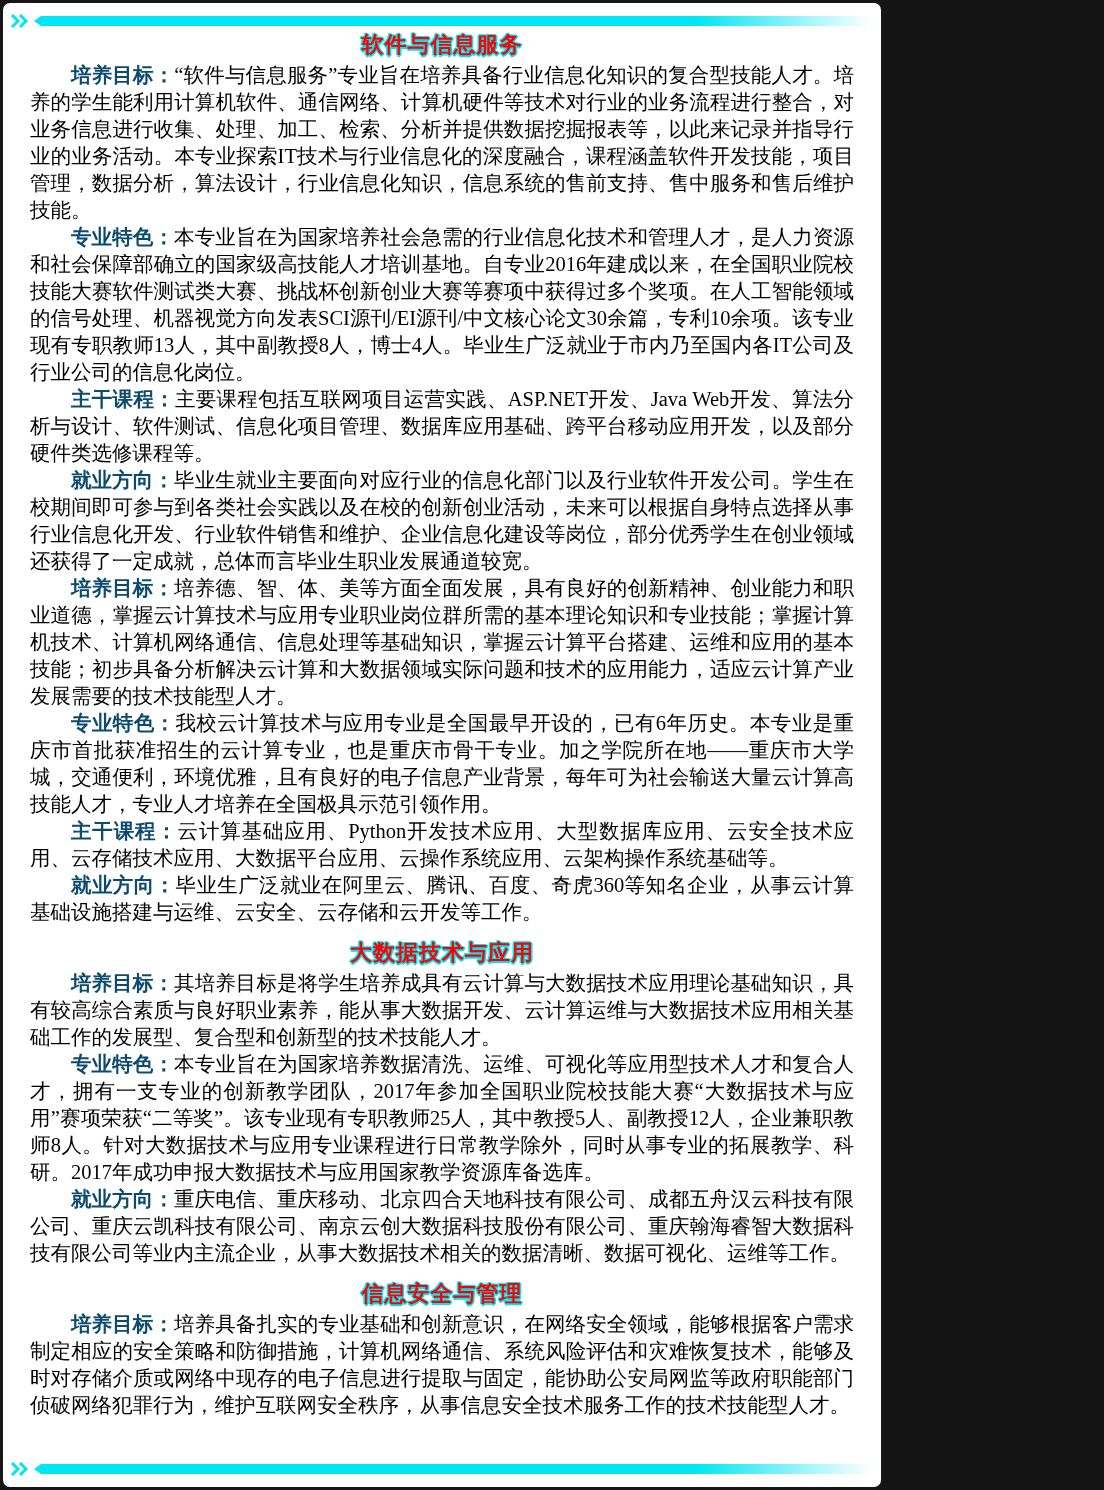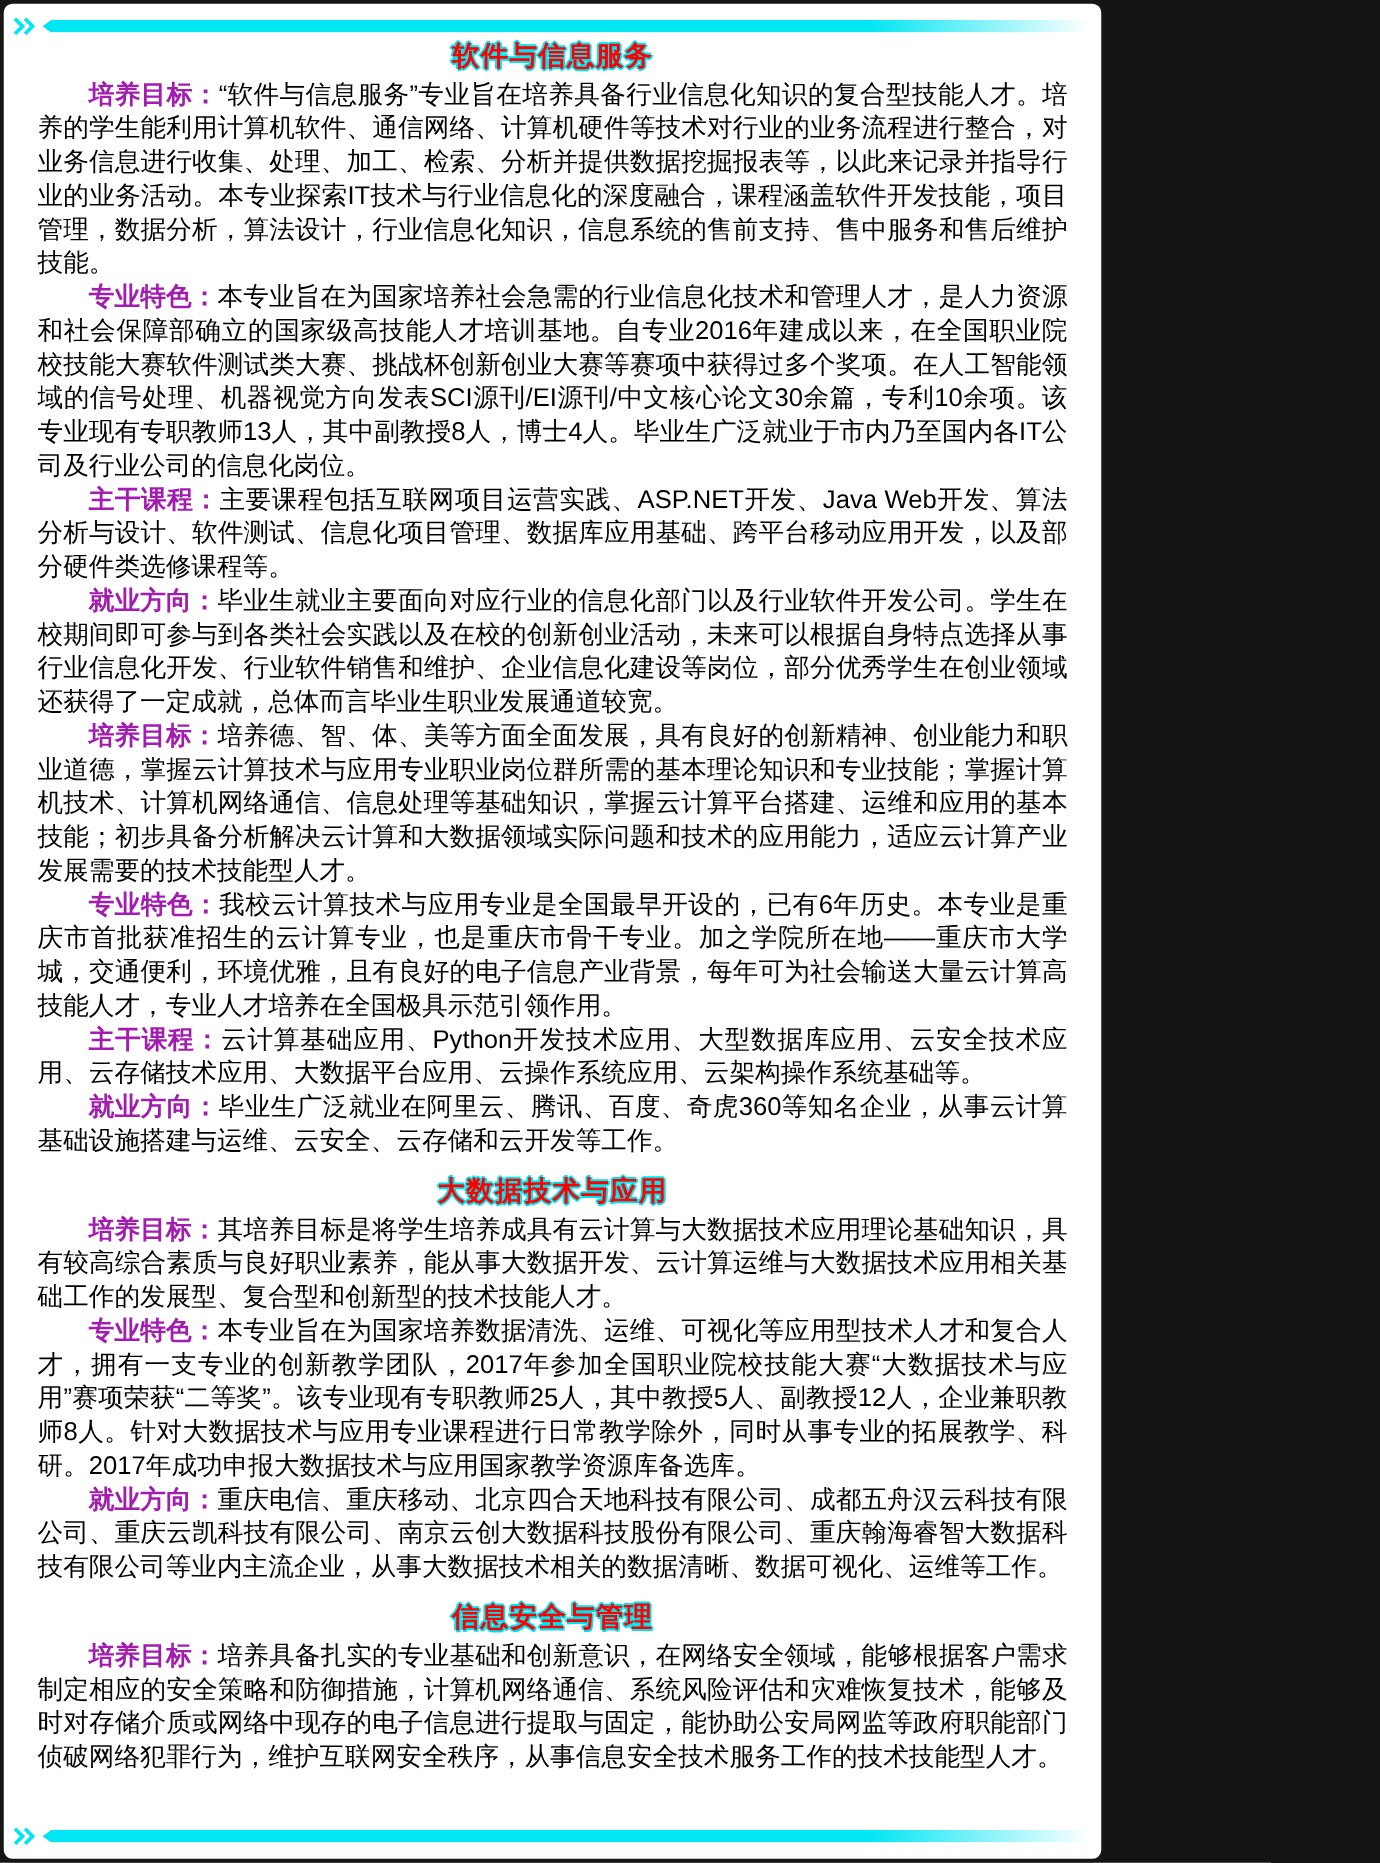--- a/index.html
+++ b/index.html
@@ -4,21 +4,21 @@
 <style>
   html,body{margin:0;padding:0;background:#141414;}
   .page{
     position:relative;
     width:884px;height:1490px;
     box-sizing:border-box;
     background:#ffffff;
     border:3px solid #161616;
     border-radius:10px;
     overflow:hidden;
-    font-family:Liberation Sans, sans-serif;
+    font-family:Liberation Serif, serif;
   }
   .decor{position:absolute;left:0;right:0;height:16px;display:flex;align-items:center;}
   .decor.top{top:10px;}
   .decor.bottom{bottom:10px;}
   .chevrons{flex:0 0 auto;margin-left:7px;display:block;}
   .bar{
     flex:1 1 auto;height:10px;margin-left:2px;
     background:linear-gradient(to right,#00e6f2 0%,#00e6f2 78%,rgba(255,255,255,0) 99%);
     clip-path:polygon(7px 0,100% 0,100% 100%,7px 100%,0 50%);
   }
@@ -32,21 +32,21 @@
   .section-title{
     margin:13px 0 4px;
     text-align:center;
     font-size:22px;font-weight:bold;
     color:#fe0000;
     text-shadow:1.5px 0 0 #00e4f0,-1.5px 0 0 #00e4f0,0 1.5px 0 #00e4f0,0 -1.5px 0 #00e4f0,1px 1px 0 #00e4f0,-1px -1px 0 #00e4f0;
     letter-spacing:1px;
   }
   .section-title.first{margin-top:2px;}
   .para{margin:0;text-indent:2em;}
-  .label{color:#a21caf;font-weight:bold;}
+  .label{color:#0c4a6e;font-weight:bold;}
 </style>
 </head>
 <body>
 
 <div class="page">
 
   <div class="decor top">
     <svg class="chevrons" width="22" height="14" viewBox="0 0 22 14">
       <path d="M2 1 L8 7 L2 13" fill="none" stroke="#00e6f2" stroke-width="3"></path>
       <path d="M10 1 L16 7 L10 13" fill="none" stroke="#00e6f2" stroke-width="3"></path>

